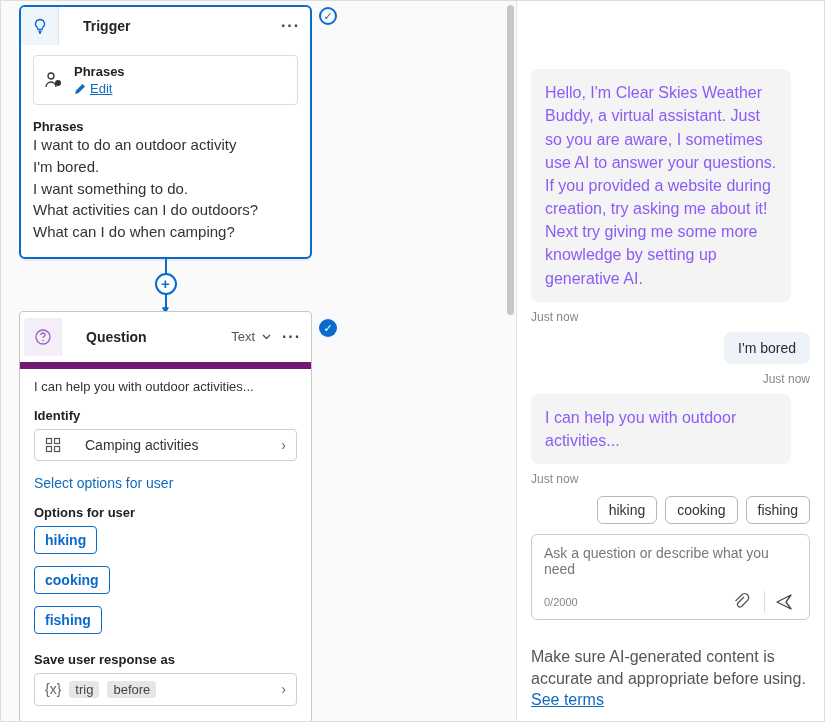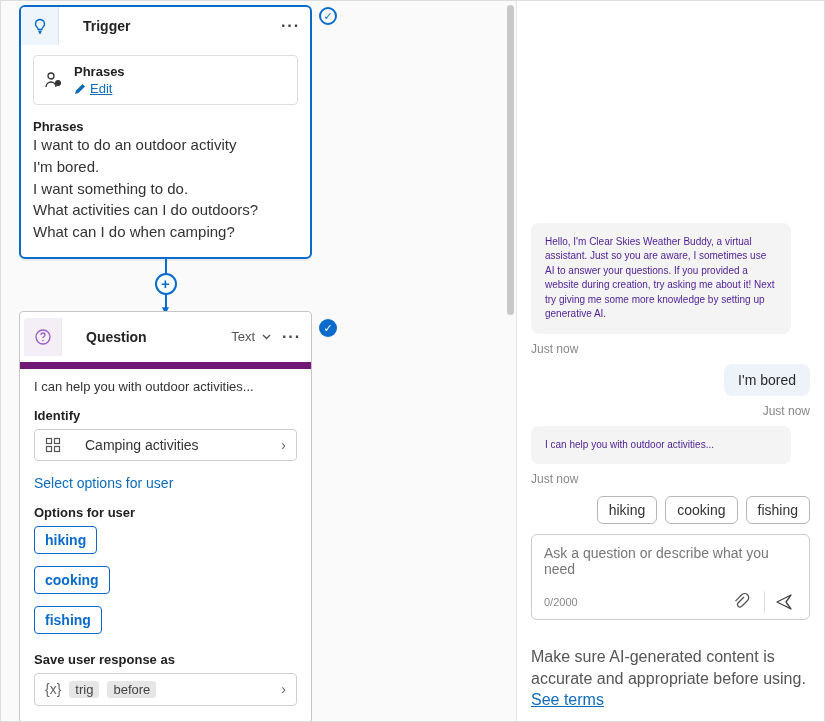--- a/index.html
+++ b/index.html
@@ -43,21 +43,21 @@
     .var-pill { background: #e6e6e6; border-radius: 3px; padding: 1px 6px; font-size: 13px; color: #444; }
     .var-left { display: flex; align-items: center; gap: 8px; }
 
     .success-check { position: absolute; left: 318px; width: 18px; height: 18px; border: 2px solid #0b6bcb; border-radius: 50%; display: flex; align-items: center; justify-content: center; color: #0b6bcb; font-size: 11px; }
     .check-trigger { top: 6px; }
     .check-filled { position: absolute; left: 318px; top: 318px; width: 18px; height: 18px; background: #0b6bcb; border-radius: 50%; display: flex; align-items: center; justify-content: center; color: #fff; font-size: 11px; }
 
     
     .chat-panel { flex: 1; height: 100%; display: flex; flex-direction: column; background: #fff; }
     .chat-messages { flex: 1; padding: 14px 14px 6px; display: flex; flex-direction: column; gap: 8px; overflow: hidden; justify-content: flex-end; }
-    .bot-msg { background: #f4f4f4; border-radius: 8px; padding: 12px 14px; font-size: 10px; color: #4c1d95; line-height: 1.45; max-width: 260px; }
+    .bot-msg { background: #f4f4f4; border-radius: 8px; padding: 12px 14px; font-size: 16px; color: #8b5cf6; line-height: 1.45; max-width: 260px; }
     .user-msg { align-self: flex-end; background: #edf3f8; border-radius: 8px; padding: 8px 14px; font-size: 14px; color: #2b2b2b; max-width: 220px; }
     .timestamp { font-size: 12px; color: #888; }
     .timestamp.left { align-self: flex-start; }
     .timestamp.right { align-self: flex-end; }
     .chips-row { display: flex; gap: 8px; align-self: flex-end; margin-top: 2px; }
     .chat-chip { border: 1px solid #b7b7b7; border-radius: 6px; padding: 5px 11px; font-size: 14px; color: #333; cursor: pointer; background:#fff; }
 
     .chat-input-area { padding: 4px 14px 10px; }
     .chat-input-box { border: 1px solid #ccc; border-radius: 6px; padding: 10px 12px 6px; }
     .chat-placeholder { font-size: 14px; color: #777; min-height: 38px; }

